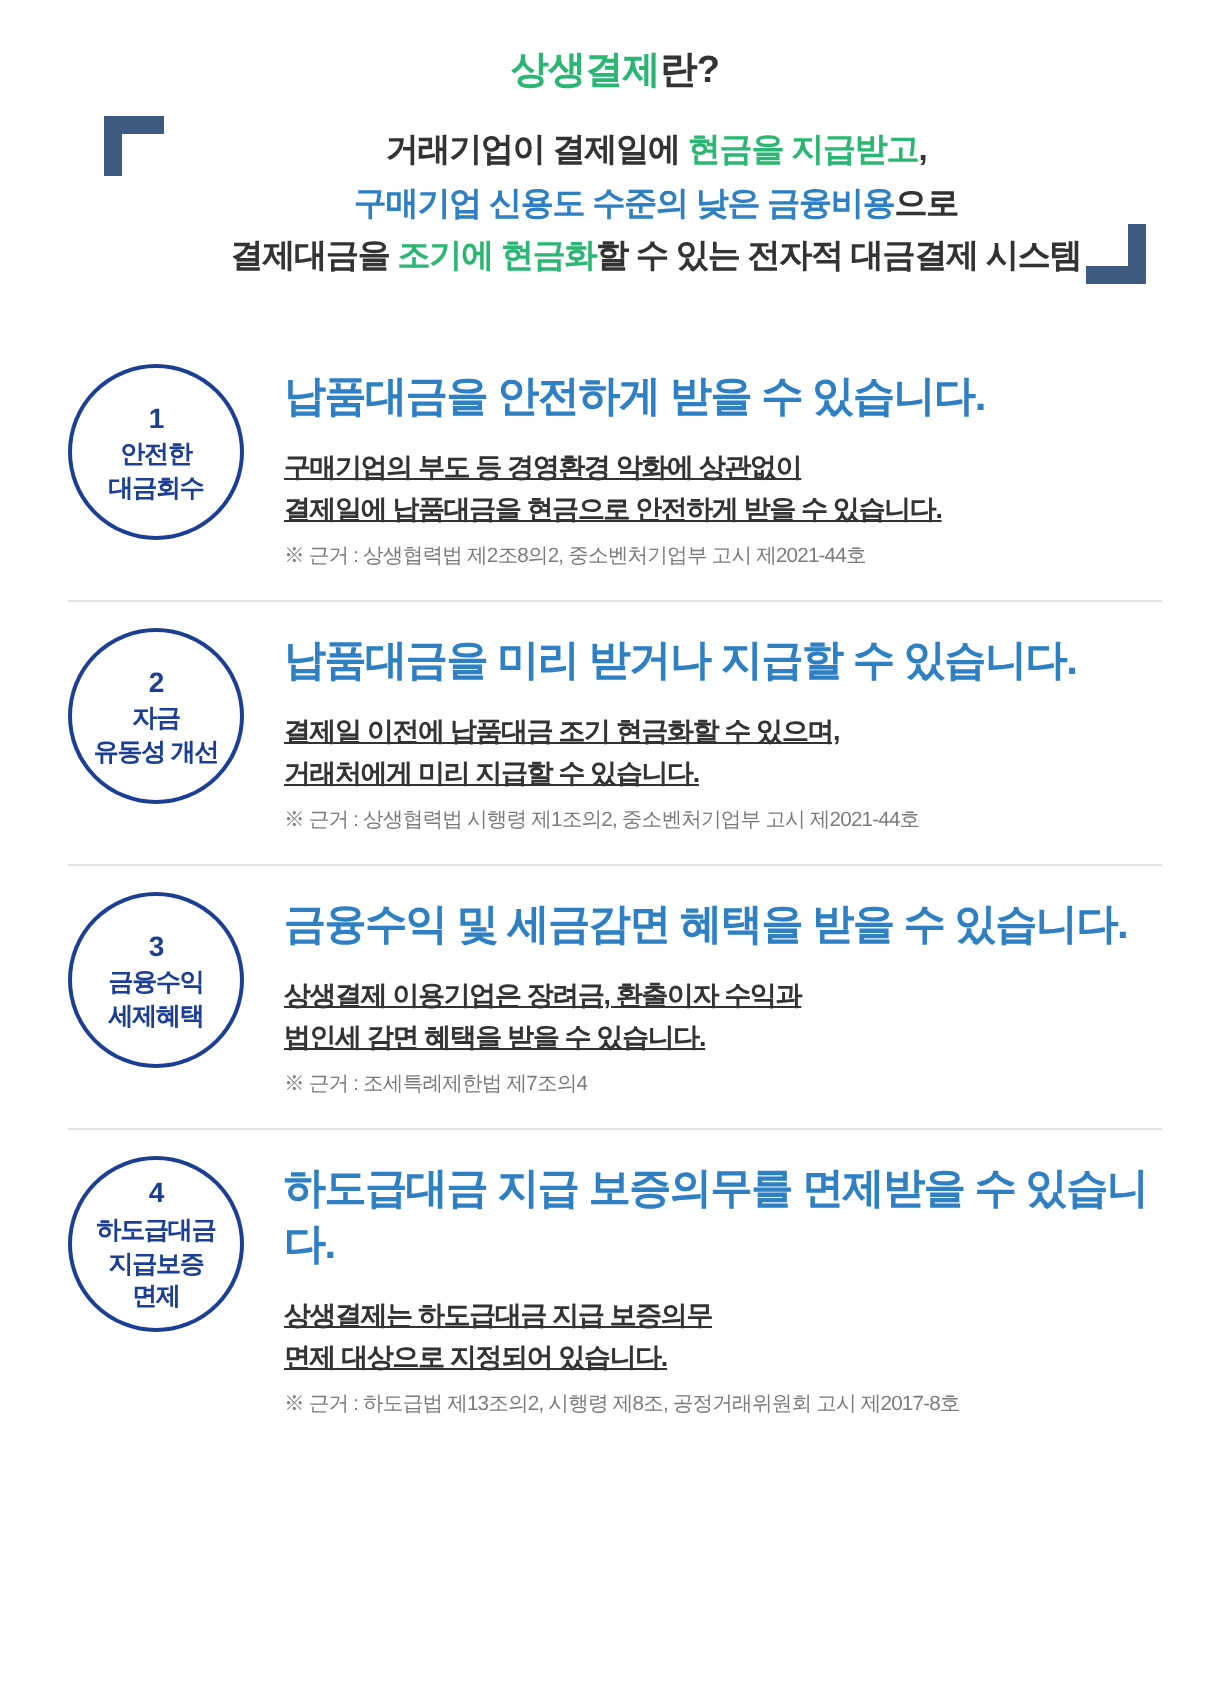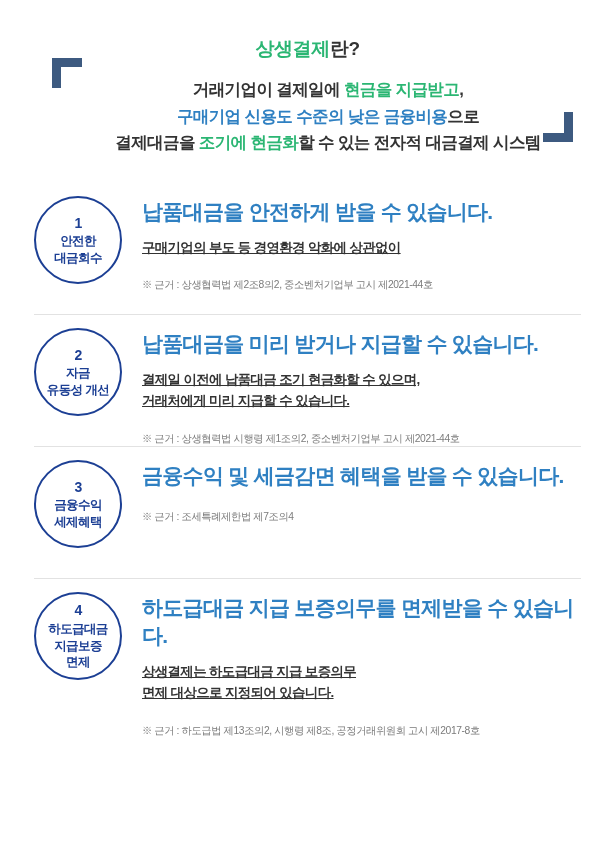--- a/index.html
+++ b/index.html
@@ -11,21 +11,21 @@
     width: 615px;
     height: 850px;
     font-family: "Liberation Sans", sans-serif;
     color: #3d3d3d;
     overflow: hidden;
     position: relative;
   }
 
   
   .header {
-    padding-top: 36px;
+    padding-top: 22px;
     text-align: center;
     position: relative;
   }
   .title {
     font-size: 19px;
     font-weight: bold;
     letter-spacing: -0.4px;
   }
   .title .accent-green { color: #2bb673; }
   .title .accent-dark { color: #333333; }
@@ -129,21 +129,21 @@
   .desc {
     font-size: 13.4px;
     line-height: 1.58;
     font-weight: bold;
     color: #333333;
     letter-spacing: -0.6px;
     text-decoration: underline;
   }
   .desc span { display: block; }
   .note {
-    margin-top: 20px;
+    margin-top: 5px;
     font-size: 10.3px;
     color: #7b7b7b;
     letter-spacing: -0.4px;
   }
 </style>
 </head>
 <body>
 
 <div class="header">
   <div class="quote quote-open"></div>
@@ -175,20 +175,21 @@
         <div class="cap">
           <span>안전한</span>
           <span>대금회수</span>
         </div>
       </div>
     </div>
     <div class="body">
       <div class="headline">납품대금을 안전하게 받을 수 있습니다.</div>
       <div class="desc">
         <span>구매기업의 부도 등 경영환경 악화에 상관없이</span>
+        <span>결제일에 납품대금을 현금으로 안전하게 받을 수 있습니다.</span>
       </div>
       <div class="note">※ 근거 : 상생협력법 제2조8의2, 중소벤처기업부 고시 제2021-44호</div>
     </div>
   </div>
 
   <div class="row">
     <div class="badge">
       <div class="circle">
         <div class="num">2</div>
         <div class="cap">
@@ -212,20 +213,24 @@
       <div class="circle">
         <div class="num">3</div>
         <div class="cap">
           <span>금융수익</span>
           <span>세제혜택</span>
         </div>
       </div>
     </div>
     <div class="body">
       <div class="headline">금융수익 및 세금감면 혜택을 받을 수 있습니다.</div>
+      <div class="desc">
+        <span>상생결제 이용기업은 장려금, 환출이자 수익과</span>
+        <span>법인세 감면 혜택을 받을 수 있습니다.</span>
+      </div>
       <div class="note">※ 근거 : 조세특례제한법 제7조의4</div>
     </div>
   </div>
 
   <div class="row">
     <div class="badge">
       <div class="circle">
         <div class="num">4</div>
         <div class="cap">
           <span>하도급대금</span>

